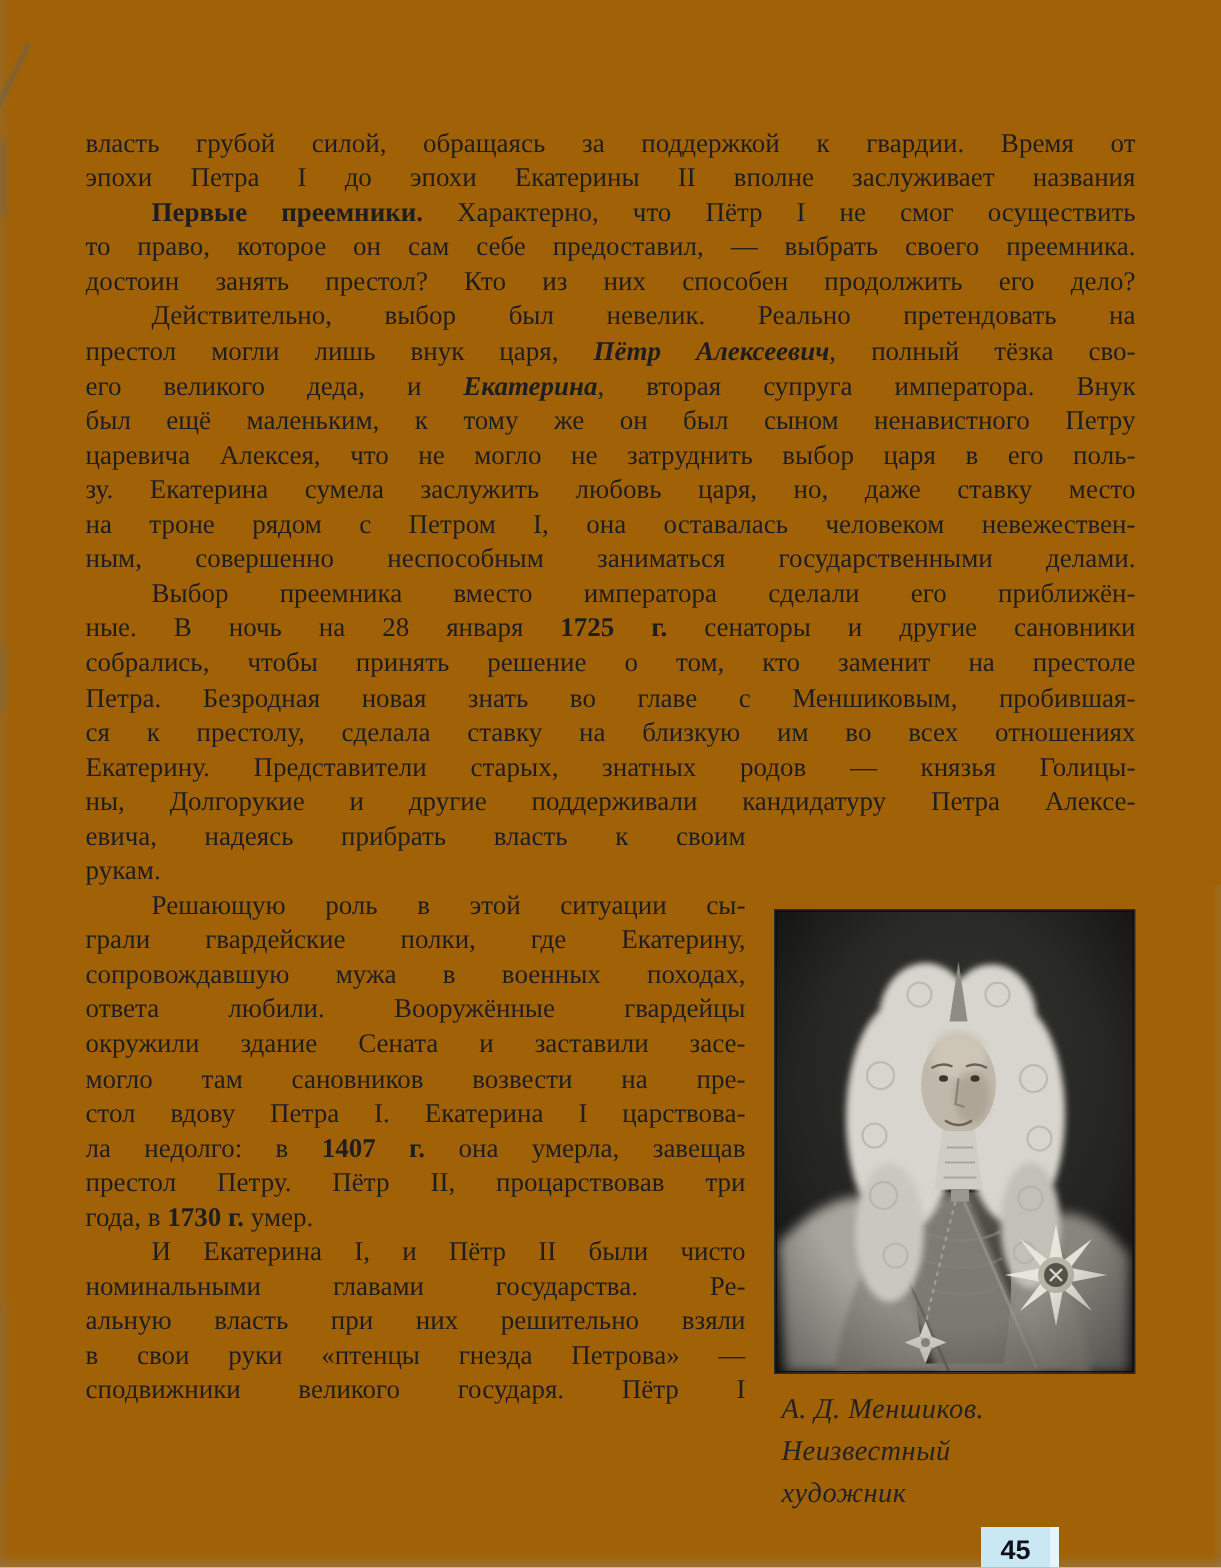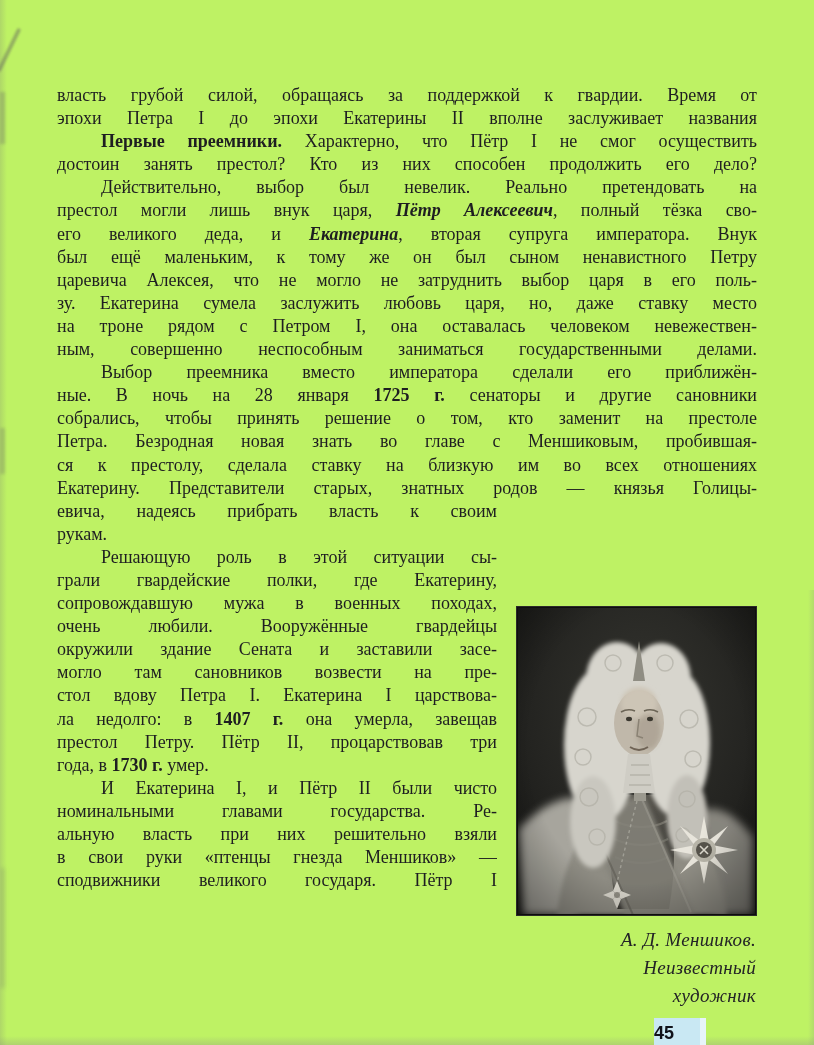--- a/index.html
+++ b/index.html
@@ -1,19 +1,19 @@
 <!DOCTYPE html>
 <html lang="ru"><head>
 <meta charset="utf-8">
 <style>
   html,body{margin:0;padding:0;background:#ffffff;}
   .page{
     position:relative;
     width:814px;height:1045px;
-    background:#bef264;
+    background:#a16207;
     overflow:hidden;
     font-family:"Liberation Serif","DejaVu Serif",serif;
     color:#1e1e21;
   }
   
   .art{position:absolute;pointer-events:none;}
   .left-edge{left:0;top:0;bottom:0;width:7px;
     background:linear-gradient(to right,rgba(120,120,118,.22),rgba(120,120,118,0));}
   .corner-smudge{left:7px;top:26px;width:4px;height:48px;
     background:rgba(95,95,92,.45);border-radius:3px;
@@ -43,27 +43,27 @@
   .seg{font-style:normal;font-weight:normal;}
   .seg.b{font-weight:bold;}
   .seg.i{font-style:italic;}
 
   
   .portrait{position:absolute;left:517px;top:607px;width:239px;height:308px;margin:0;
     background:#171715;box-shadow:0 0 0 1px #2a2a28;}
   .portrait svg{display:block;}
   .caption{position:absolute;left:521px;top:926px;width:235px;
     font-style:italic;font-size:19px;line-height:28px;color:#232326;letter-spacing:.3px;}
-  .cap-line{white-space:nowrap;text-align:right;}
+  .cap-line{white-space:nowrap;}
 
   
   .page-badge{
     position:absolute;left:654px;top:1018px;width:46px;height:27px;
     background:#c9e8f3;border-right:6px solid #e7f4fa;
-    display:flex;align-items:center;justify-content:flex-start;
+    display:flex;align-items:center;justify-content:center;
   }
   .page-badge span{
     font-family:"Liberation Sans","DejaVu Sans",sans-serif;
     font-weight:bold;font-size:18px;color:#10121a;
     transform:translateY(2px);
   }
 </style>
 </head>
 <body>
 
@@ -75,53 +75,55 @@
   <div class="art left-mark2"></div>
   <div class="art left-mark3"></div>
   <div class="art bottom-edge"></div>
   <div class="art right-edge"></div>
 
   <div class="text-block">
       <div class="sec full">
         <div class="ln"><span class="seg">власть грубой силой, обращаясь за поддержкой к гвардии. Время от</span></div>
         <div class="ln"><span class="seg">эпохи Петра I до эпохи Екатерины II вполне заслуживает названия</span></div>
         <div class="ln ind"><span class="seg b">Первые преемники.</span><span class="seg"> Характерно, что Пётр I не смог осуществить</span></div>
+        <div class="ln"><span class="seg">то право, которое он сам себе предоставил, — выбрать своего преемника.</span></div>
         <div class="ln"><span class="seg">достоин занять престол? Кто из них способен продолжить его дело?</span></div>
         <div class="ln ind"><span class="seg">Действительно, выбор был невелик. Реально претендовать на</span></div>
         <div class="ln"><span class="seg">престол могли лишь внук царя, </span><span class="seg b i">Пётр Алексеевич</span><span class="seg">, полный тёзка сво-</span></div>
         <div class="ln"><span class="seg">его великого деда, и </span><span class="seg b i">Екатерина</span><span class="seg">, вторая супруга императора. Внук</span></div>
         <div class="ln"><span class="seg">был ещё маленьким, к тому же он был сыном ненавистного Петру</span></div>
         <div class="ln"><span class="seg">царевича Алексея, что не могло не затруднить выбор царя в его поль-</span></div>
         <div class="ln"><span class="seg">зу. Екатерина сумела заслужить любовь царя, но, даже ставку место</span></div>
         <div class="ln"><span class="seg">на троне рядом с Петром I, она оставалась человеком невежествен-</span></div>
         <div class="ln"><span class="seg">ным, совершенно неспособным заниматься государственными делами.</span></div>
         <div class="ln ind"><span class="seg">Выбор преемника вместо императора сделали его приближён-</span></div>
         <div class="ln"><span class="seg">ные. В ночь на 28 января </span><span class="seg b">1725 г.</span><span class="seg"> сенаторы и другие сановники</span></div>
         <div class="ln"><span class="seg">собрались, чтобы принять решение о том, кто заменит на престоле</span></div>
         <div class="ln"><span class="seg">Петра. Безродная новая знать во главе с Меншиковым, пробившая-</span></div>
         <div class="ln"><span class="seg">ся к престолу, сделала ставку на близкую им во всех отношениях</span></div>
         <div class="ln"><span class="seg">Екатерину. Представители старых, знатных родов — князья Голицы-</span></div>
+        <div class="ln"><span class="seg">ны, Долгорукие и другие поддерживали кандидатуру Петра Алексе-</span></div>
       </div>
       <div class="sec narrow">
         <div class="ln"><span class="seg">евича, надеясь прибрать власть к своим</span></div>
         <div class="ln end"><span class="seg">рукам.</span></div>
         <div class="ln ind"><span class="seg">Решающую роль в этой ситуации сы-</span></div>
         <div class="ln"><span class="seg">грали гвардейские полки, где Екатерину,</span></div>
         <div class="ln"><span class="seg">сопровождавшую мужа в военных походах,</span></div>
-        <div class="ln"><span class="seg">очень любили. Вооружённые гвардейцы</span></div>
+        <div class="ln"><span class="seg">ответа любили. Вооружённые гвардейцы</span></div>
         <div class="ln"><span class="seg">окружили здание Сената и заставили засе-</span></div>
         <div class="ln"><span class="seg">могло там сановников возвести на пре-</span></div>
         <div class="ln"><span class="seg">стол вдову Петра I. Екатерина I царствова-</span></div>
         <div class="ln"><span class="seg">ла недолго: в </span><span class="seg b">1407 г.</span><span class="seg"> она умерла, завещав</span></div>
         <div class="ln"><span class="seg">престол Петру. Пётр II, процарствовав три</span></div>
         <div class="ln end"><span class="seg">года, в </span><span class="seg b">1730 г.</span><span class="seg"> умер.</span></div>
         <div class="ln ind"><span class="seg">И Екатерина I, и Пётр II были чисто</span></div>
         <div class="ln"><span class="seg">номинальными главами государства. Ре-</span></div>
         <div class="ln"><span class="seg">альную власть при них решительно взяли</span></div>
-        <div class="ln"><span class="seg">в свои руки «птенцы гнезда Меншиков» —</span></div>
+        <div class="ln"><span class="seg">в свои руки «птенцы гнезда Петрова» —</span></div>
         <div class="ln"><span class="seg">сподвижники великого государя. Пётр I</span></div>
       </div>
     </div>
 
   <figure class="portrait">
     <svg viewBox="0 0 239 308" width="239" height="308" xmlns="http://www.w3.org/2000/svg">
       <defs>
         <radialGradient id="bgG" cx="52%" cy="32%" r="85%">
           <stop offset="0%" stop-color="#34342f"></stop>
           <stop offset="55%" stop-color="#242421"></stop>

